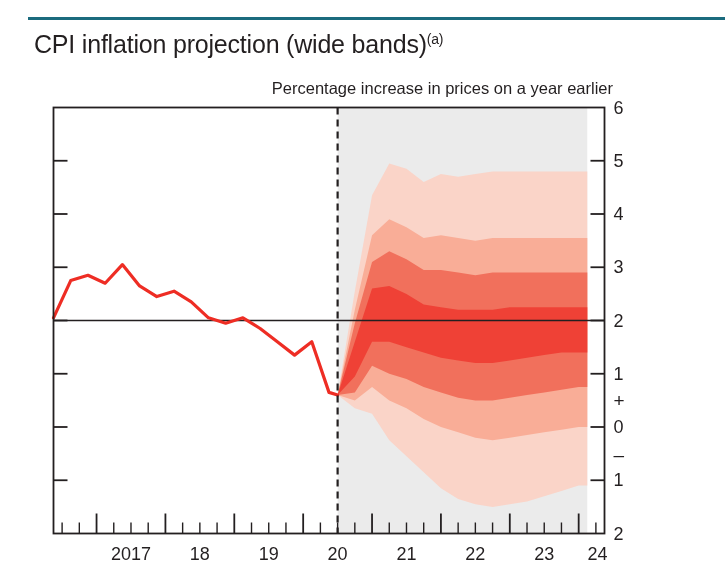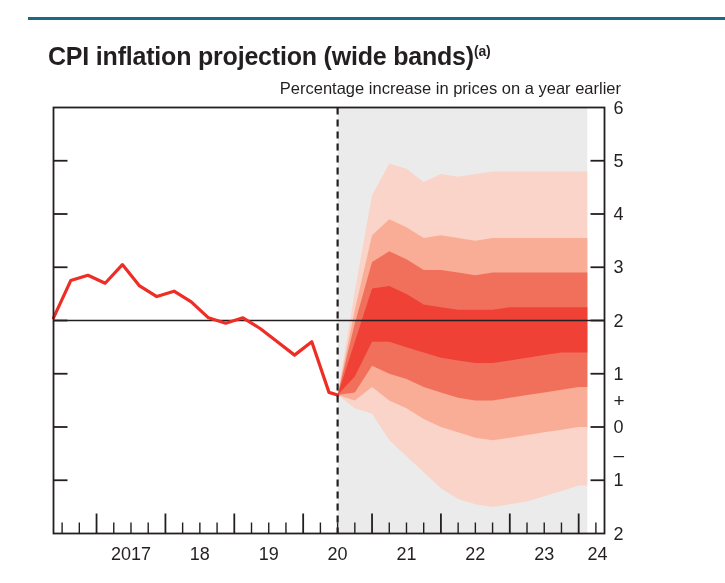--- a/index.html
+++ b/index.html
@@ -6,27 +6,27 @@
   body{
     width:725px;height:583px;position:relative;overflow:hidden;
     font-family:"Liberation Sans", sans-serif;
     color:#231f20;
   }
   #top-rule{
     position:absolute;left:28px;top:17px;right:0;height:3px;
     background:#1b6b7e;
   }
   #chart-title{
-    position:absolute;left:48px;top:30px;
-    font-size:25px;font-weight:700;letter-spacing:-0.2px;
-    color:#231f20;white-space:nowrap;margin-top:12px;
+    position:absolute;left:34px;top:30px;
+    font-size:25px;font-weight:400;letter-spacing:-0.2px;
+    color:#231f20;white-space:nowrap;
   }
   #chart-title .sup{font-size:14px;vertical-align:super;}
   #axis-caption{
-    position:absolute;left:8px;top:79px;width:613px;
+    position:absolute;left:0;top:79px;width:613px;
     text-align:right;font-size:16.5px;color:#231f20;
   }
   #plot-wrap{position:absolute;left:0;top:0;width:725px;height:583px;}
   svg{display:block;}
   .ticklabel{font-family:"Liberation Sans", sans-serif;font-size:18px;fill:#231f20;}
   .ylab{text-anchor:start;}
   .xlab{text-anchor:middle;}
   .signlab{font-size:19px;}
 </style>
 </head>

